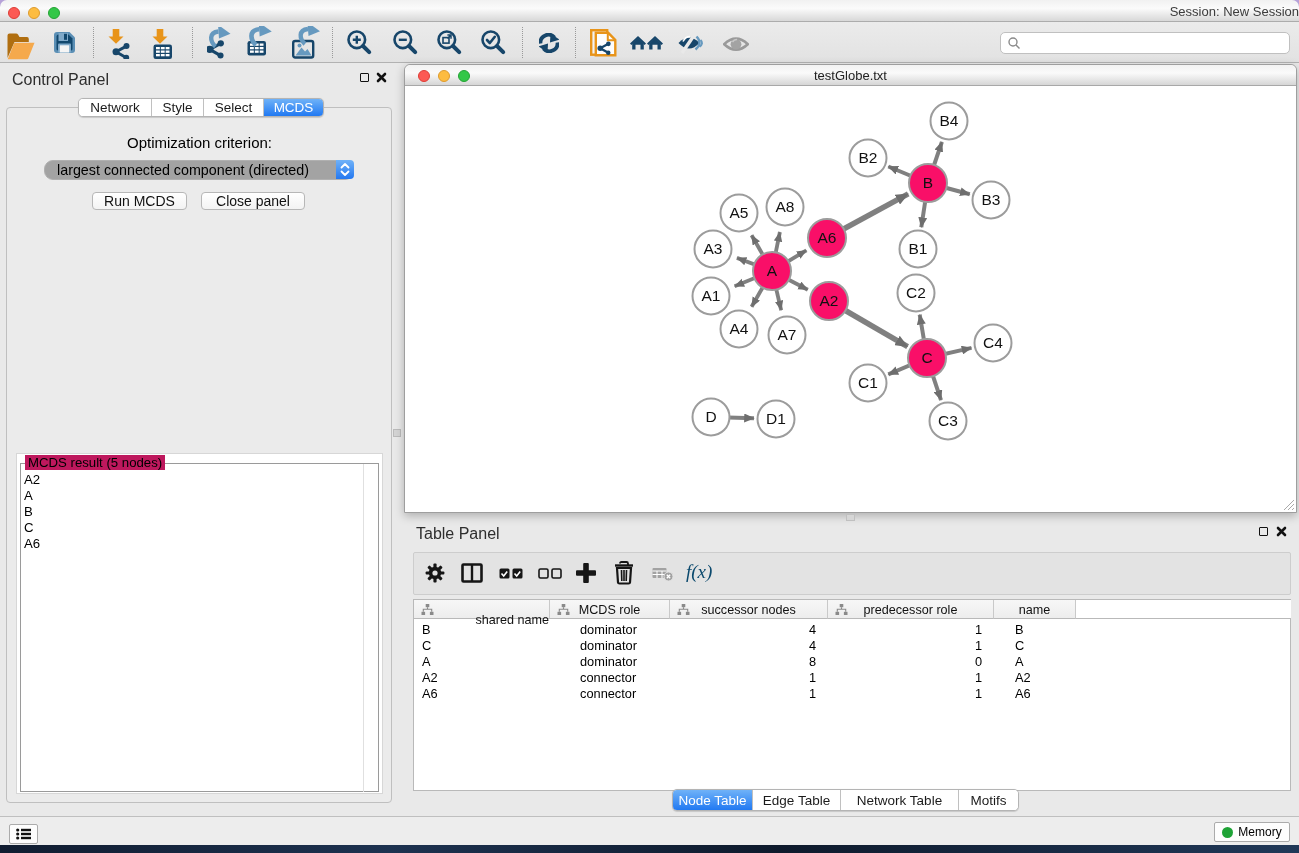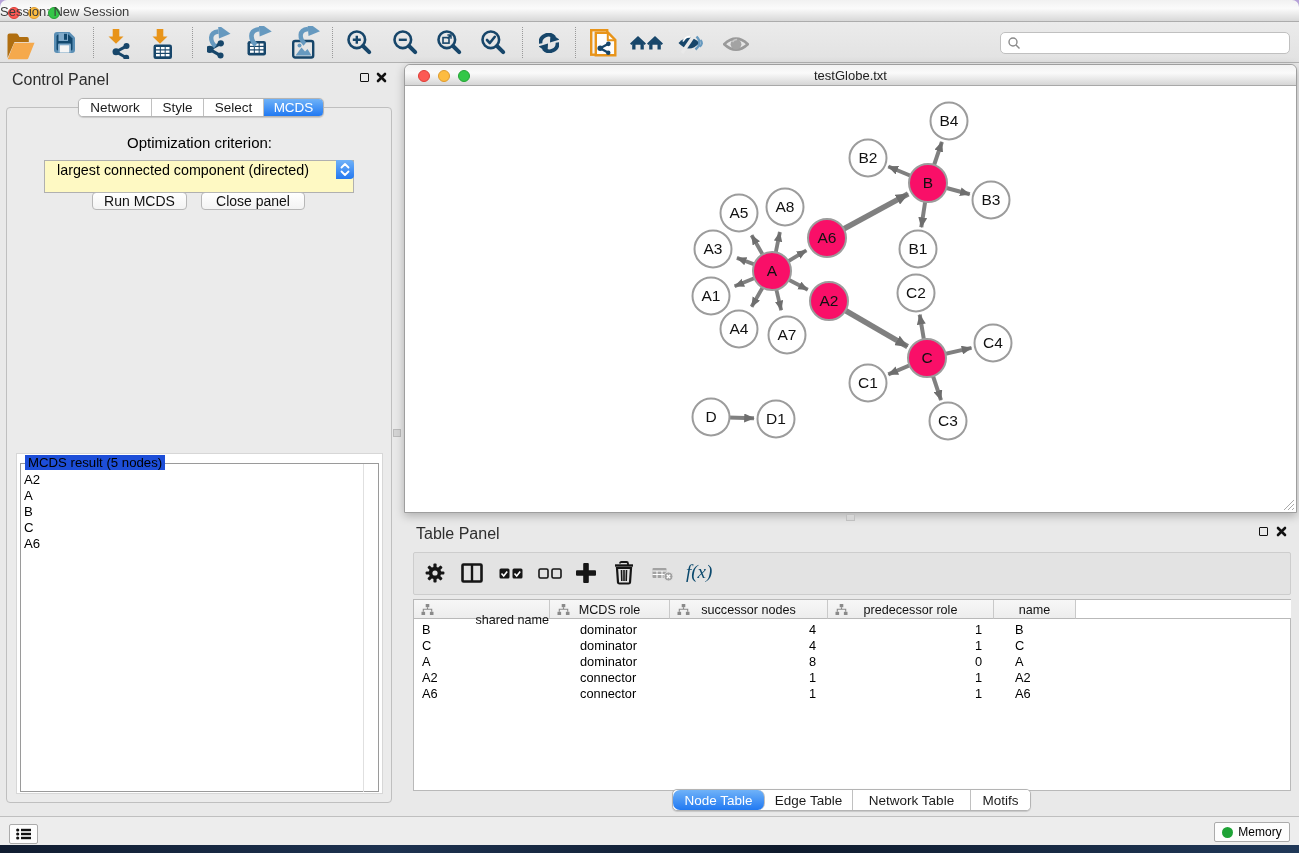--- a/index.html
+++ b/index.html
@@ -1,44 +1,44 @@
 <!DOCTYPE html>
 <html><head>
 <meta charset="utf-8">
 <style>
 * { margin:0; padding:0; box-sizing:border-box; }
 body { font-family:"Liberation Sans", sans-serif; width:1299px; height:853px; overflow:hidden; background:#b6a2d8; }
 .app { position:absolute; left:0; top:0; width:1299px; height:853px; }
 .abs { position:absolute; }
 .titlebar { left:0; top:0; width:1299px; height:22px; border-radius:7px 7px 0 0;
   background:linear-gradient(#f1f1f1,#fbfbfb 40%,#d8d8d8); border-bottom:1px solid #acacac; }
-.titletext { width:100%; top:4px; text-align:left; font-size:13px; color:#3c3c3c; }
+.titletext { width:100%; top:4px; text-align:right; font-size:13px; color:#3c3c3c; }
 .tl { top:6.5px; width:12px; height:12px; border-radius:50%; }
 .toolbar { left:0; top:22px; width:1299px; height:41px;
   background:linear-gradient(#ebebeb,#e2e2e2); border-bottom:1px solid #b2b2b2; }
 .tsep { top:4px; width:0; height:31px; border-left:1px dotted #999; }
 .mainbg { left:0; top:63px; width:1299px; height:753px; background:#e9e9e9; }
 .paneltitle { font-size:16px; color:#2e2e2e; }
 .sqico { width:9px; height:9px; border:1.5px solid #111; border-radius:1px; background:transparent; }
 svg.xico { width:11px; height:11px; }
 .tabs { display:flex; border:1px solid #b4b4b4; border-radius:5px; background:#fff; overflow:hidden;
   box-shadow:0 0.5px 1px rgba(0,0,0,0.15); }
 .tab { font-size:13.5px; color:#1b1b1b; text-align:center; border-right:1px solid #c0c0c0; background:#fff;
   display:flex; align-items:center; justify-content:center; }
 .tab:last-child { border-right:none; }
 .tab.sel { background:linear-gradient(#6fb2f8,#2179f2); color:#fff; }
 .cp-border { left:6px; top:107px; width:386px; height:696px; border:1px solid #bfbfbf; border-radius:4px; background:#ebebeb; }
-.dropdown { left:44px; top:160px; width:310px; height:33px; background:#fef9c3; border:1px solid #b0b0b0; border-radius:0; }
+.dropdown { left:44px; top:160px; width:310px; height:20px; background:#a3a3a3; border:1px solid #b0b0b0; border-radius:9px; }
 .dd-cap { right:-1px; top:-1px; width:18px; height:19px; border-radius:0 4px 4px 0;
   background:linear-gradient(#70b2f8,#2478f0); }
 .btn { height:18px; background:linear-gradient(#ffffff,#f3f3f3); border:1px solid #b7b7b7; border-radius:4px;
   font-size:14px; color:#111; text-align:center; line-height:16px; }
 .mcds-white { left:16px; top:453px; width:367px; height:341px; background:#fff; border:1px solid #d7d7d7; }
 .fieldset { position:absolute; left:3px; top:9px; width:359px; height:329px; border:1px solid #9a9a9a; }
-.legend { position:absolute; left:4px; top:-9px; background:#1d4ed8; padding:0 3px; font-size:13.2px; color:#000; }
+.legend { position:absolute; left:4px; top:-9px; background:#be185d; padding:0 3px; font-size:13.2px; color:#000; }
 .listitem { font-size:13.2px; color:#000; line-height:16px; padding-left:5px; }
 .netwin { left:404px; top:64px; width:893px; height:449px; border:1px solid #9e9e9e; border-radius:6px 6px 0 0;
   box-shadow:0 3px 10px rgba(0,0,0,0.25); background:#fff; }
 .netbar { left:0; top:0; width:100%; height:21px; border-radius:6px 6px 0 0;
   background:linear-gradient(#f2f2f2,#fafafa 40%,#d6d6d6); border-bottom:1px solid #a8a8a8; }
 .tp-toolbar { left:413px; top:552px; width:878px; height:43px; background:#e3e3e3; border:1px solid #cdcdcd; border-radius:2px; }
 .tbl { left:413px; top:599px; width:878px; height:192px; background:#fff; border:1px solid #b9b9b9; }
 .th { position:absolute; top:0; height:19px; background:linear-gradient(#f7f7f7,#ededed); border-right:1px solid #c9c9c9; border-bottom:1px solid #b9b9b9;
   font-size:12.6px; color:#111; }
 .td { position:absolute; font-size:12.8px; color:#000; line-height:16px; }
@@ -445,21 +445,21 @@
     <div class="td" style="left:414px; width:154px; top:70px; text-align:right;">1</div>
     <div class="td" style="left:601px; top:70px;">A2</div>
     <div class="td" style="left:8px; top:86px;">A6</div>
     <div class="td" style="left:166px; top:86px;">connector</div>
     <div class="td" style="left:256px; width:146px; top:86px; text-align:right;">1</div>
     <div class="td" style="left:414px; width:154px; top:86px; text-align:right;">1</div>
     <div class="td" style="left:601px; top:86px;">A6</div>
   </div>
 
   <div class="abs tabs" style="left:672px; top:789px; height:22px;">
-    <div class="tab sel" style="width:92px;border-radius:7px;">Node Table</div>
+    <div class="tab sel" style="width:80px;">Node Table</div>
     <div class="tab" style="width:88px;">Edge Table</div>
     <div class="tab" style="width:118px;">Network Table</div>
     <div class="tab" style="width:59px;">Motifs</div>
   </div>
 
   <div class="abs statusbar"></div>
   <div class="abs ibtn" style="left:9px; top:824px; width:29px; height:20px; background:#fdfdfd; border:1px solid #ababab; border-radius:2px;">
     <svg width="15" height="12" viewBox="0 0 15 12">
       <circle cx="1.7" cy="2" r="1.6" fill="#111"></circle>
         <rect x="5" y="0.8" width="10" height="2.4" fill="#111"></rect>

